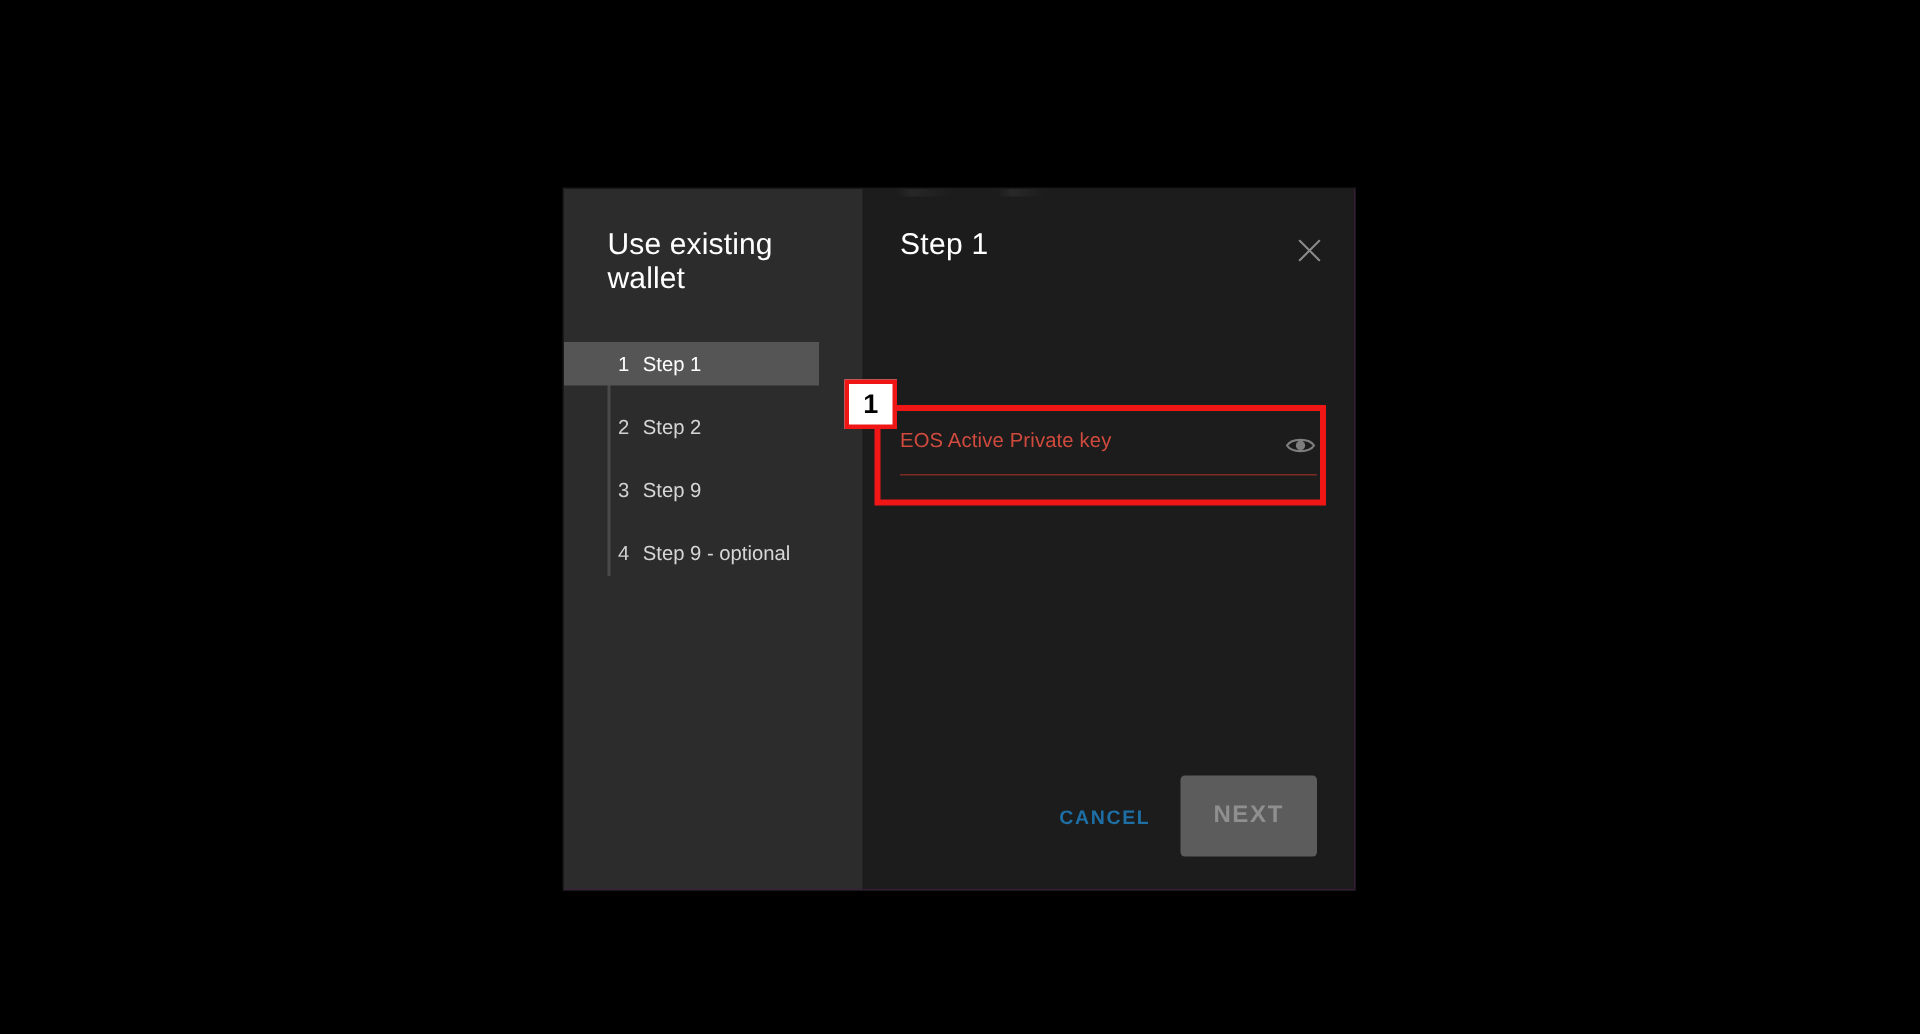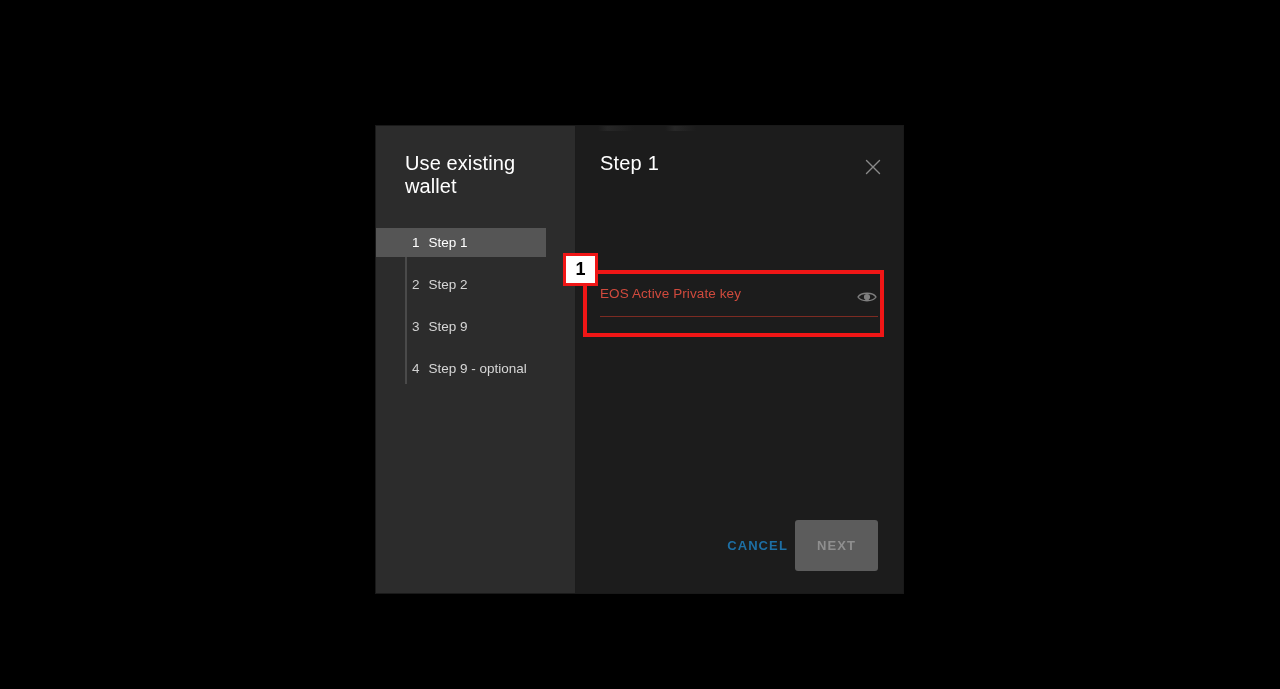--- a/index.html
+++ b/index.html
@@ -206,41 +206,41 @@
   }
   #eye-btn svg { display: block; }
 
   
   #actions {
     position: absolute;
     right: 25px;
     bottom: 22px;
     display: flex;
     align-items: center;
-    gap: 3px;
+    gap: 16px;
   }
 
   #cancel-btn {
     background: transparent;
     border: none;
     color: #1d6fa5;
     font-size: 13px;
     font-weight: 700;
     letter-spacing: 1.1px;
     font-family: "Liberation Sans", sans-serif;
     cursor: pointer;
     padding: 8px 4px;
   }
 
   #next-btn {
     background: #5c5c5c;
     border: none;
     border-radius: 3px;
     color: #8f8f8f;
-    font-size: 13px;
+    font-size: 16px;
     font-weight: 700;
     letter-spacing: 1.1px;
     font-family: "Liberation Sans", sans-serif;
     padding: 18px 22px;
     cursor: default;
   }
 
   
   #anno-box {
     position: absolute;

